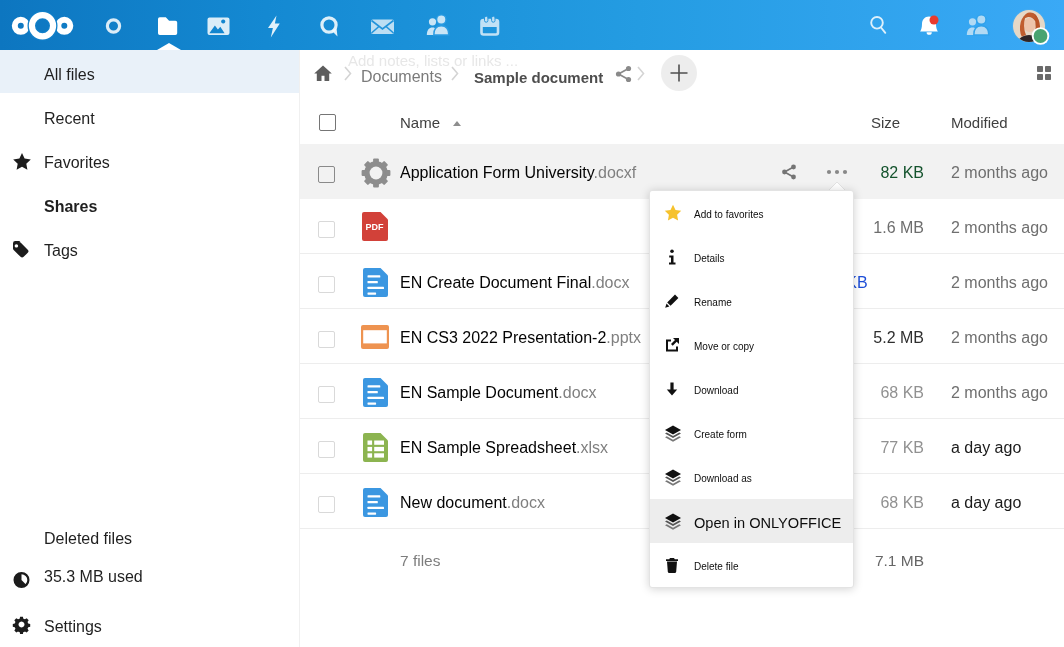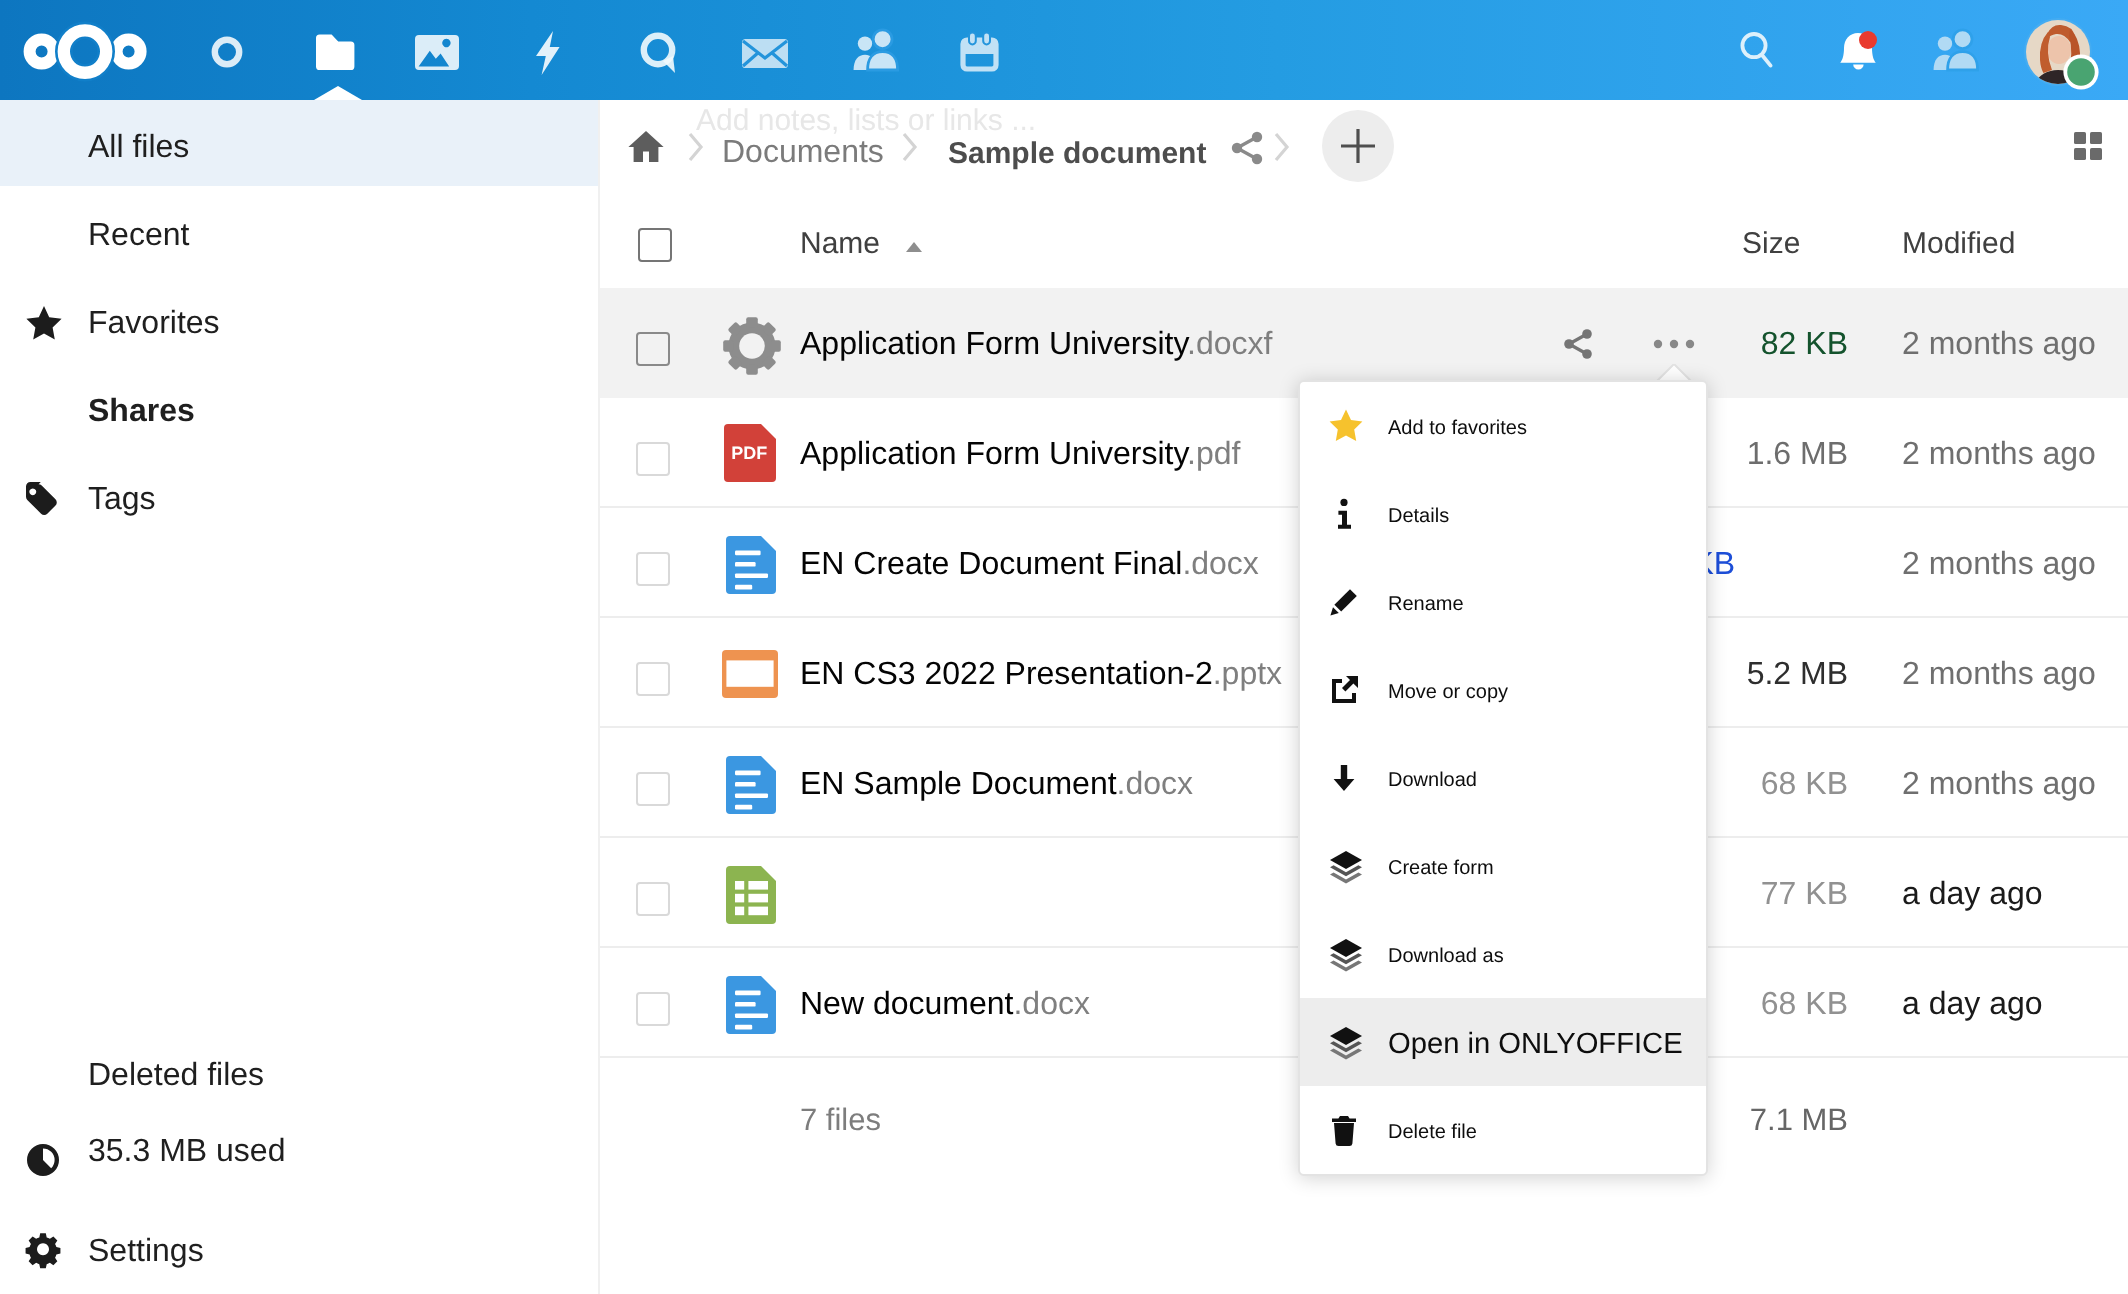--- a/index.html
+++ b/index.html
@@ -227,21 +227,20 @@
       <div class="abs fmod" style="left:651px; top:29px; color:#6f6f6f;">2 months ago</div>
     </div>
 
     <div class="rowbase" style="top:55px;">
       <div class="row-sep abs" style="top:54px;"></div>
       <div class="abs cb" style="left:18px; top:21.5px; border:1.5px solid #d9d9d9;"></div>
       <svg class="abs" style="left:62px; top:13px;" width="26" height="29" viewBox="0 0 26 29">
         <path fill="#d24139" d="M2 0 h16.5 L26 7.5 V27 a2 2 0 0 1 -2 2 H2 a2 2 0 0 1 -2-2 V2 a2 2 0 0 1 2-2 z"></path>
         <text x="12.6" y="17.5" font-family="Liberation Sans, sans-serif" font-size="9" font-weight="bold" fill="#fff" text-anchor="middle">PDF</text>
       </svg>
-      <div class="abs fname" style="left:100px; top:29px;">Application Form University<span class="ext">.pdf</span></div>
       <div class="abs fsize" style="left:524px; top:29px; width:100px; text-align:right; color:#6d6d6d;">1.6 MB</div>
       <div class="abs fmod" style="left:651px; top:29px; color:#6f6f6f;">2 months ago</div>
     </div>
 
     <div class="rowbase" style="top:110px;">
       <div class="row-sep abs" style="top:54px;"></div>
       <div class="abs cb" style="left:18px; top:21.5px; border:1.5px solid #d9d9d9;"></div>
       <svg class="abs" style="left:63px; top:14px;" width="25" height="29" viewBox="0 0 25 29">
         <path fill="#3b97e1" d="M2 0 h15.5 L25 7.5 V27 a2 2 0 0 1 -2 2 H2 a2 2 0 0 1 -2-2 V2 a2 2 0 0 1 2-2 z"></path>
         <g fill="#fff">
@@ -292,20 +291,21 @@
         <path fill="#8cb450" d="M2 0 h15.5 L25 7.5 V27 a2 2 0 0 1 -2 2 H2 a2 2 0 0 1 -2-2 V2 a2 2 0 0 1 2-2 z"></path>
         <g fill="#fff">
           <rect x="4.5" y="7.5" width="4.6" height="4.3"></rect>
             <rect x="11.2" y="7.5" width="9.8" height="4.3"></rect>
           <rect x="4.5" y="13.9" width="4.6" height="4.3"></rect>
             <rect x="11.2" y="13.9" width="9.8" height="4.3"></rect>
           <rect x="4.5" y="20.3" width="4.6" height="4.3"></rect>
             <rect x="11.2" y="20.3" width="9.8" height="4.3"></rect>
         </g>
       </svg>
+      <div class="abs fname" style="left:100px; top:29px;">EN Sample Spreadsheet<span class="ext">.xlsx</span></div>
       <div class="abs fsize" style="left:524px; top:29px; width:100px; text-align:right; color:#919191;">77 KB</div>
       <div class="abs fmod" style="left:651px; top:29px; color:#1a1a1a;">a day ago</div>
     </div>
 
     <div class="rowbase" style="top:330px;">
       <div class="row-sep abs" style="top:54px;"></div>
       <div class="abs cb" style="left:18px; top:21.5px; border:1.5px solid #d9d9d9;"></div>
       <svg class="abs" style="left:63px; top:14px;" width="25" height="29" viewBox="0 0 25 29">
         <path fill="#3b97e1" d="M2 0 h15.5 L25 7.5 V27 a2 2 0 0 1 -2 2 H2 a2 2 0 0 1 -2-2 V2 a2 2 0 0 1 2-2 z"></path>
         <g fill="#fff">

